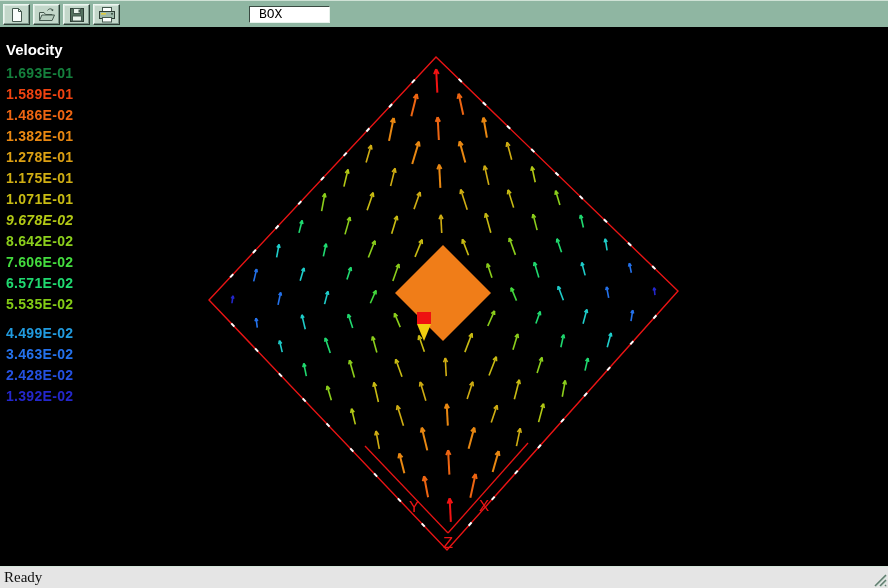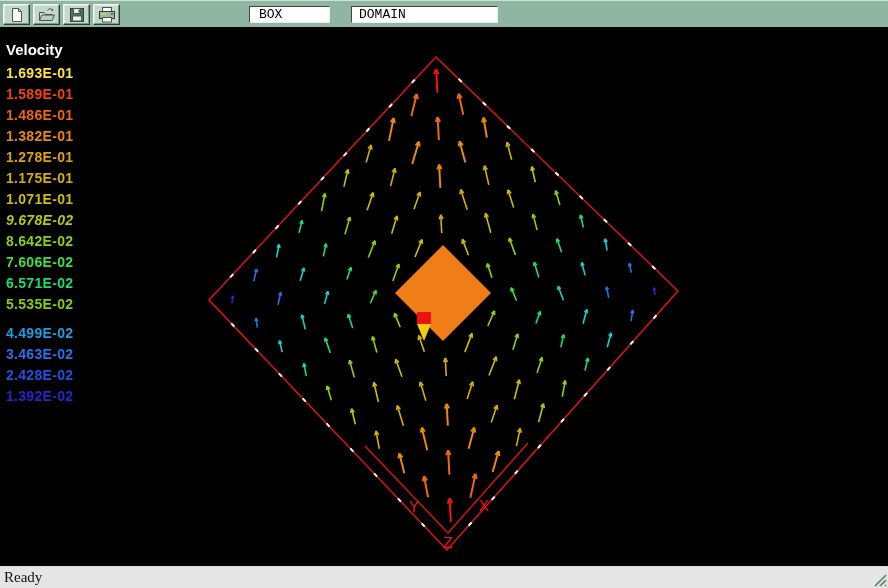--- a/index.html
+++ b/index.html
@@ -90,21 +90,20 @@
       <svg width="18" height="16" viewBox="0 0 18 16">
         <rect x="4.5" y="0.5" width="9" height="4" fill="#FBFEFC" stroke="#44584E"></rect>
         <rect x="1.5" y="4.5" width="15" height="7" fill="#9DB8A9" stroke="#2E3E36"></rect>
         <rect x="3" y="6" width="5" height="1.6" fill="#E3CE3F"></rect>
         <rect x="13" y="6" width="2" height="1.6" fill="#44584E"></rect>
         <rect x="4.5" y="10.5" width="9" height="4.5" fill="#FBFEFC" stroke="#44584E"></rect>
       </svg>
     </button>
 
     <input id="field-box" class="tb-field" type="text" value="BOX" style="">
-    <input id="field-domain" class="tb-field" type="text" value="DOMAIN" style="">
   </div>
 
   <div class="client">
     <svg id="plot" class="plot" width="888" height="537" viewBox="0 0 888 537">
         <polygon points="436,28 678,262 447,521 209,271" fill="none" stroke="#E81414" stroke-width="1.4"></polygon>
         <line x1="458.6184433088747" y1="49.870726174697026" x2="461.7815566911253" y2="52.92927382530297" stroke="#FFFFFF" stroke-width="2"></line>
         <line x1="482.8184433088747" y1="73.27072617469702" x2="485.98155669112526" y2="76.32927382530298" stroke="#FFFFFF" stroke-width="2"></line>
         <line x1="507.01844330887474" y1="96.67072617469702" x2="510.1815566911253" y2="99.72927382530298" stroke="#FFFFFF" stroke-width="2"></line>
         <line x1="531.2184433088746" y1="120.07072617469701" x2="534.3815566911253" y2="123.12927382530297" stroke="#FFFFFF" stroke-width="2"></line>
         <line x1="555.4184433088747" y1="143.47072617469703" x2="558.5815566911253" y2="146.52927382530297" stroke="#FFFFFF" stroke-width="2"></line>
@@ -433,23 +432,23 @@
         <text x="443" y="519" fill="#E81414" font-family="&quot;Liberation Mono&quot;,monospace" font-size="17">Z</text>
         <text x="479" y="482" fill="#E81414" font-family="&quot;Liberation Mono&quot;,monospace" font-size="17">X</text>
         <polygon points="443,216 491,264 443,312 395,264" fill="#F07D18"></polygon>
         <polygon points="417,283 431,283 431,295 417,295" fill="#EE1111"></polygon>
         <polygon points="417,295 431,295 424,312" fill="#F2CE0F"></polygon>
       </svg>
 
     <div class="legend">
       <div class="legend-title">Velocity</div>
       <div id="legend-rows">
-          <div class="legend-row" style="color: #fde047;">1.693E-01</div>
+          <div class="legend-row" style="color: #15803d;">1.693E-01</div>
           <div class="legend-row" style="color: rgb(240, 67, 17);">1.589E-01</div>
-          <div class="legend-row" style="color: rgb(238, 101, 18);">1.486E-01</div>
+          <div class="legend-row" style="color: rgb(238, 101, 18);">1.486E-02</div>
           <div class="legend-row" style="color: rgb(233, 136, 18);">1.382E-01</div>
           <div class="legend-row" style="color: rgb(220, 160, 19);">1.278E-01</div>
           <div class="legend-row" style="color: rgb(208, 174, 19);">1.175E-01</div>
           <div class="legend-row" style="color: rgb(201, 188, 19);">1.071E-01</div>
           <div class="legend-row" style="color: rgb(179, 201, 21); font-style: italic;">9.678E-02</div>
           <div class="legend-row" style="color: rgb(140, 207, 28);">8.642E-02</div>
           <div class="legend-row" style="color: rgb(68, 220, 62);">7.606E-02</div>
           <div class="legend-row" style="color: rgb(32, 218, 112);">6.571E-02</div>
           <div class="legend-row" style="color: #84cc16;">5.535E-02</div>
           <div class="legend-row" style="color: rgb(33, 155, 223); margin-top: 8px;">4.499E-02</div>

